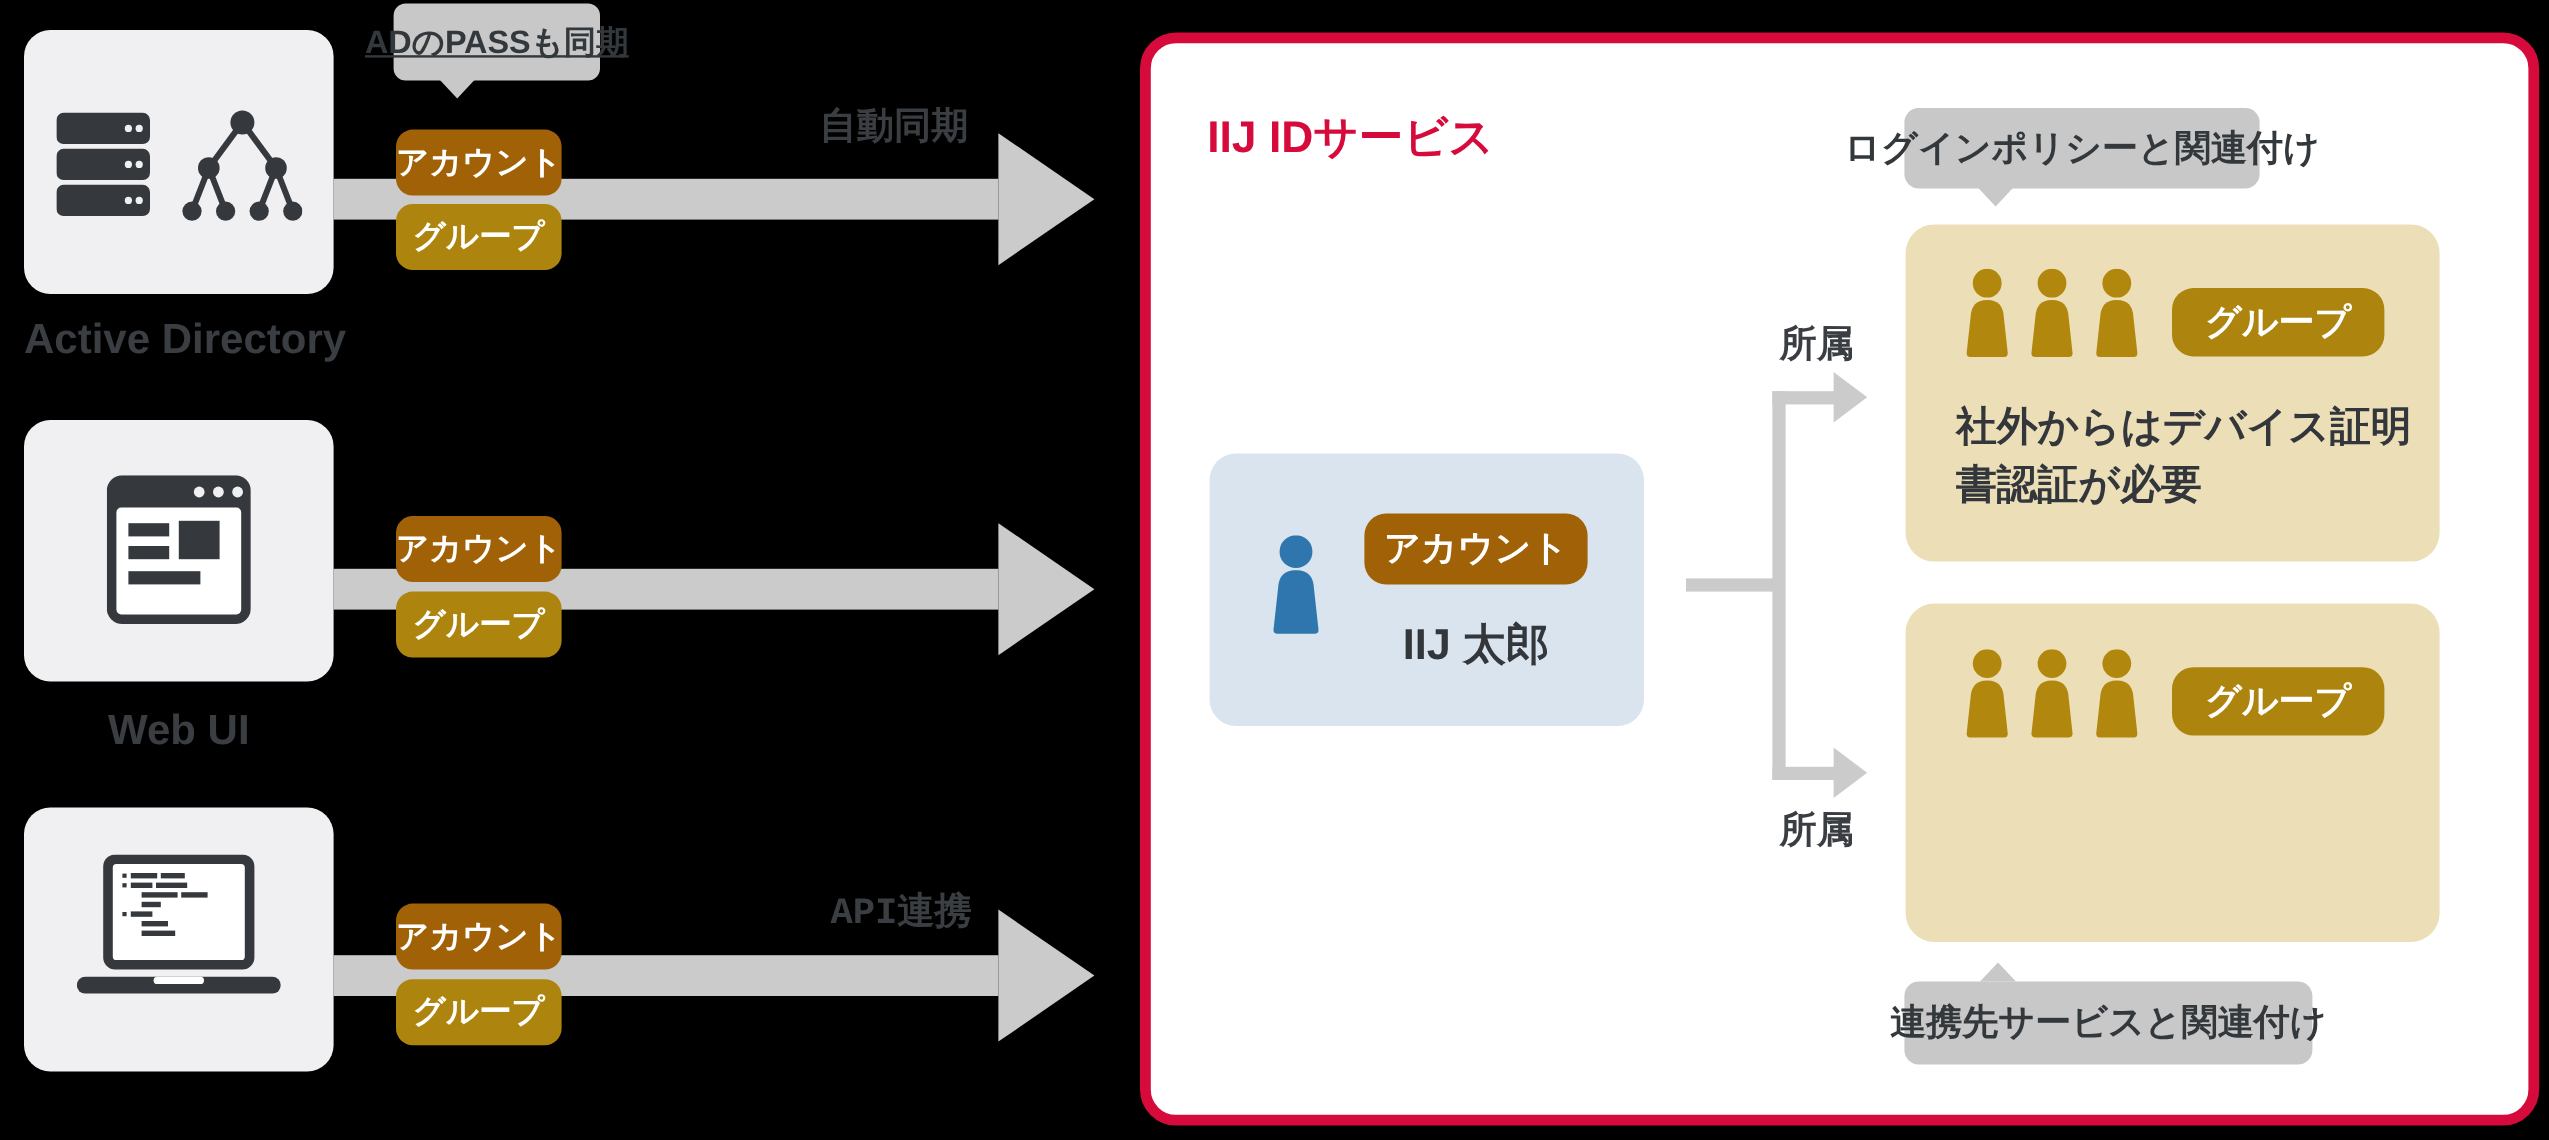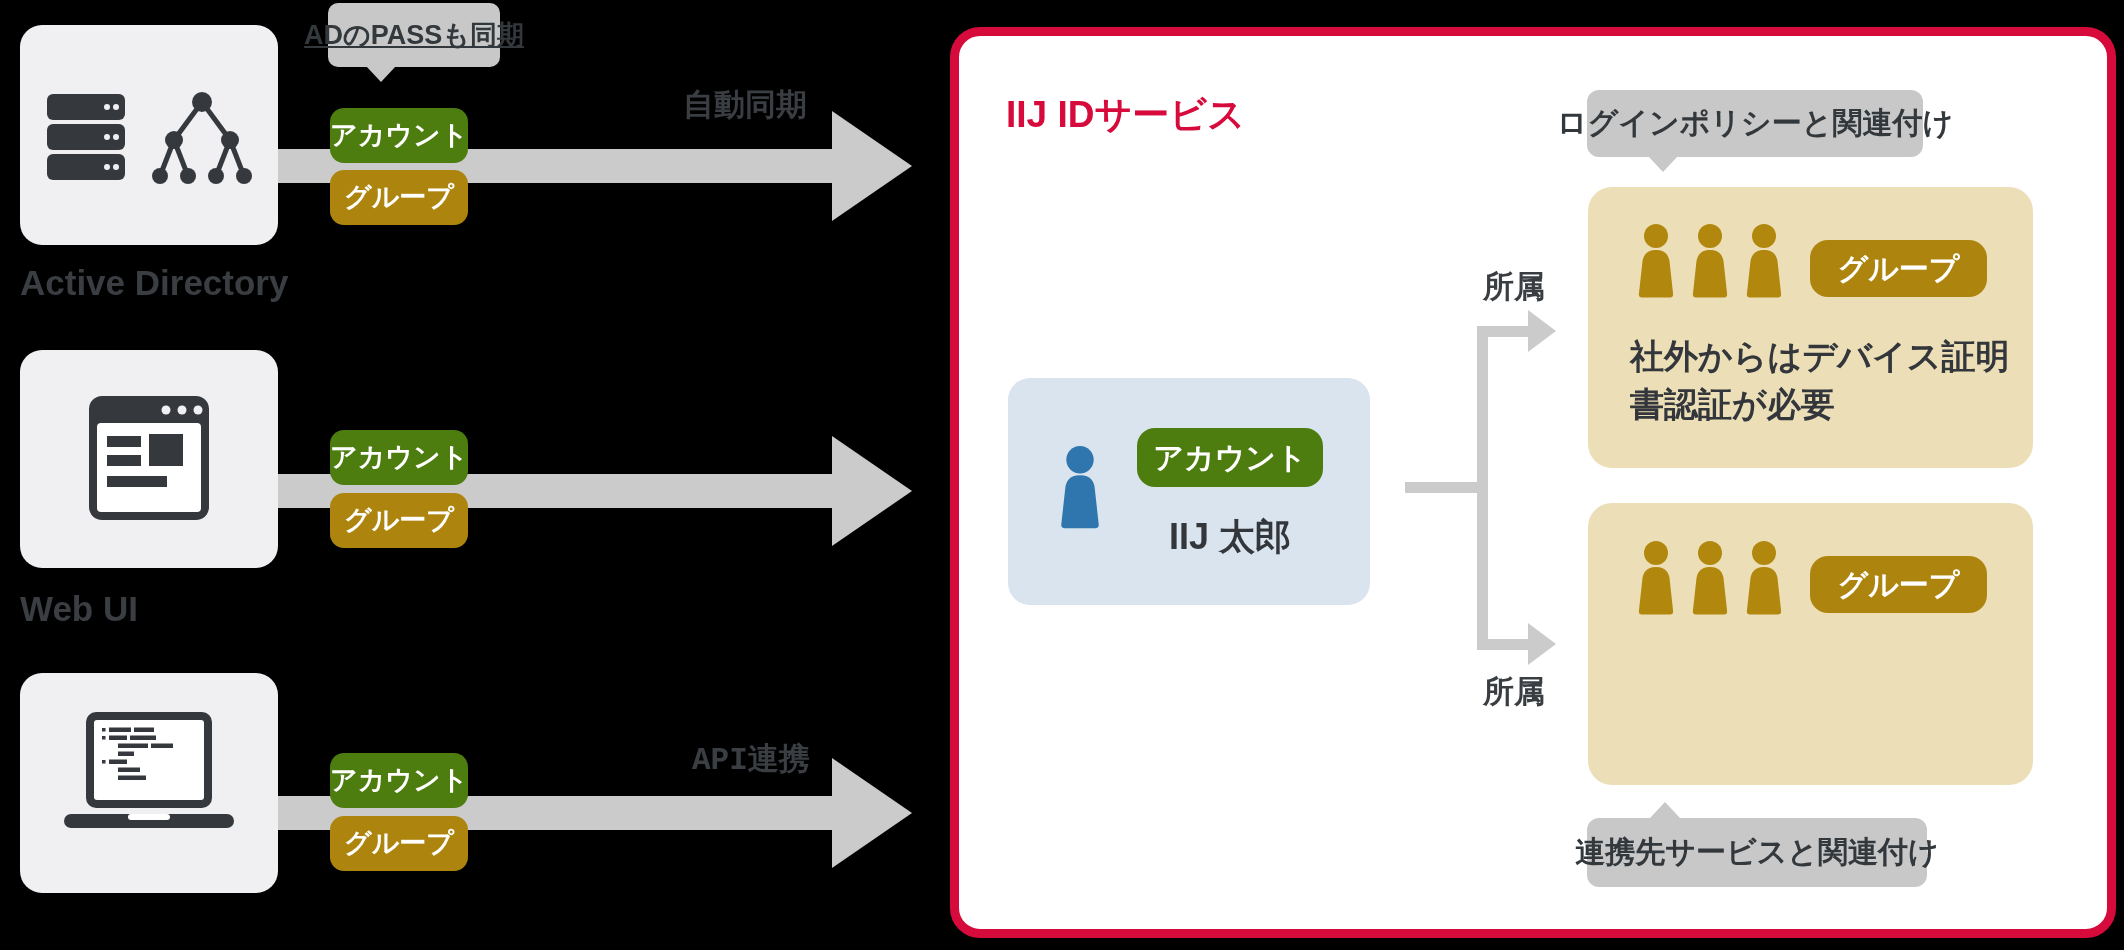--- a/index.html
+++ b/index.html
@@ -5,28 +5,28 @@
   html,body{margin:0;padding:0;background:#000;}
   #canvas{
     position:relative;width:2124px;height:950px;overflow:hidden;
     background:#000;
     font-family:"Liberation Sans","DejaVu Sans",sans-serif;
     font-weight:bold;
   }
   .abs{position:absolute;}
   
   .src-box{background:#f0f0f2;border-radius:22px;width:258px;height:220px;}
-  .src-label{color:#3a3e42;font-size:35px;white-space:nowrap;}
+  .src-label{color:#3a3e42;font-size:35px;text-align:center;white-space:nowrap;}
   
   .shaft{background:#cbcbcb;height:34px;width:554px;}
   .head{width:0;height:0;border-top:55px solid transparent;border-bottom:55px solid transparent;border-left:80px solid #cbcbcb;}
   .arrow-label{color:#3a3e42;font-size:31px;white-space:nowrap;font-family:Liberation Mono, monospace;}
   
   .badge{color:#fff;text-align:center;white-space:nowrap;border-radius:14px;}
-  .badge.blue{background:#4d7c0f;}
+  .badge.blue{background:#a16207;}
   .badge.gold{background:#ad850e;}
   .badge.sm{width:138px;height:55px;line-height:55px;font-size:27px;}
   .badge.lg{width:186px;height:59px;line-height:59px;font-size:30px;border-radius:18px;}
   .badge.grp{width:177px;height:57px;line-height:57px;font-size:30px;border-radius:18px;}
   
   .tip{background:#c8c8c8;color:#33383c;border-radius:12px;display:flex;align-items:center;justify-content:center;white-space:nowrap;}
   .tri-down{width:0;height:0;border-left:15px solid transparent;border-right:15px solid transparent;border-top:16px solid #c8c8c8;}
   .tri-up{width:0;height:0;border-left:15px solid transparent;border-right:15px solid transparent;border-bottom:16px solid #c8c8c8;}
   
   .panel{box-sizing:border-box;width:1166px;height:911px;background:#fff;border:9px solid #d60b3c;border-radius:30px;}
@@ -154,21 +154,21 @@
 
   <div class="abs conn" style="left:1405px;top:482px;width:80px;height:11px;"></div>
   <div class="abs conn" style="left:1477px;top:326px;width:11px;height:324px;"></div>
   <div class="abs conn" style="left:1477px;top:326px;width:55px;height:11px;"></div>
   <div class="abs conn-head" style="left:1528px;top:310px;"></div>
   <div class="abs conn" style="left:1477px;top:639px;width:55px;height:11px;"></div>
   <div class="abs conn-head" style="left:1528px;top:623px;"></div>
   <div class="abs member" style="left:1483px;top:266px;">所属</div>
   <div class="abs member" style="left:1483px;top:671px;">所属</div>
 
-  <div class="abs tip" style="left:1587px;top:90px;width:336px;height:67px;font-size:30px;">ログインポリシーと関連付け</div>
+  <div class="abs tip" style="left:1587px;top:90px;width:296px;height:67px;font-size:30px;">ログインポリシーと関連付け</div>
   <div class="abs tri-down" style="left:1648px;top:156px;"></div>
   <div class="abs gbox" style="left:1588px;top:187px;height:281px;"></div>
   <svg class="abs" style="left:1630px;top:224px;" width="160" height="86" viewBox="0 0 160 86">
     <g fill="#b1870d">
       <circle cx="26" cy="12" r="12"></circle>
       <path d="M26 26 c-10 0 -12.5 6 -13.5 11 l-3.6 33 q-0.3 3.5 3.1 3.5 h28 q3.4 0 3.1 -3.5 l-3.6 -33 c-1 -5 -3.5 -11 -13.5 -11 z"></path>
       <circle cx="80" cy="12" r="12"></circle>
       <path d="M80 26 c-10 0 -12.5 6 -13.5 11 l-3.6 33 q-0.3 3.5 3.1 3.5 h28 q3.4 0 3.1 -3.5 l-3.6 -33 c-1 -5 -3.5 -11 -13.5 -11 z"></path>
       <circle cx="134" cy="12" r="12"></circle>
       <path d="M134 26 c-10 0 -12.5 6 -13.5 11 l-3.6 33 q-0.3 3.5 3.1 3.5 h28 q3.4 0 3.1 -3.5 l-3.6 -33 c-1 -5 -3.5 -11 -13.5 -11 z"></path>

